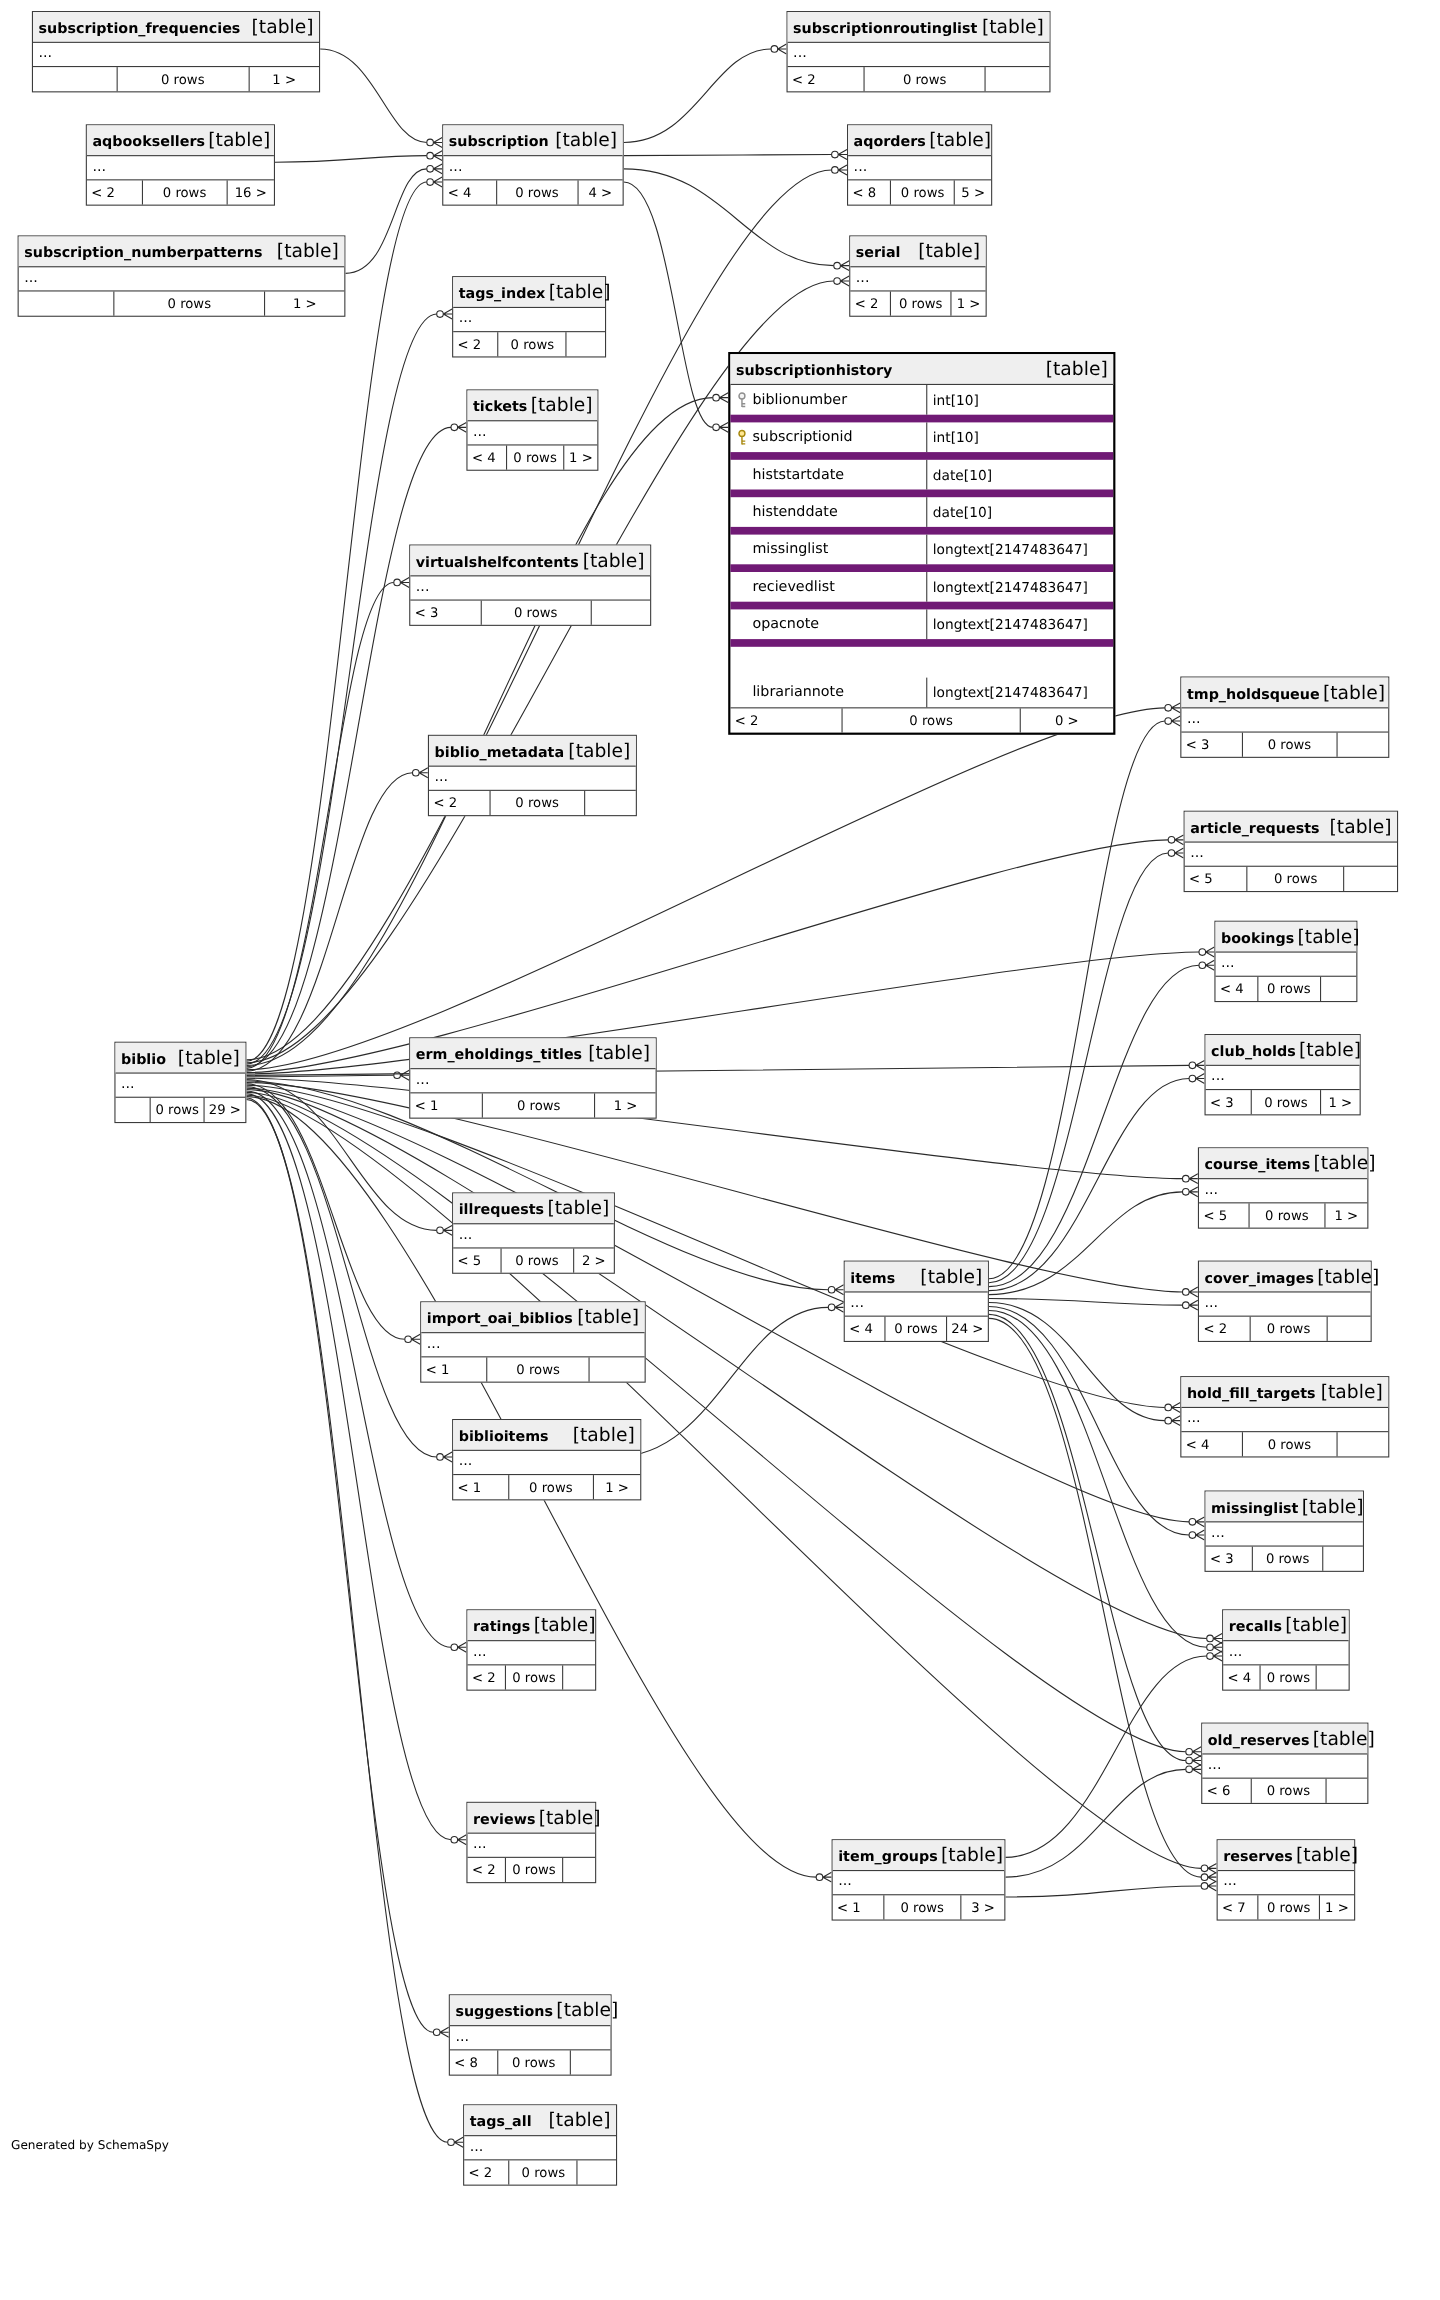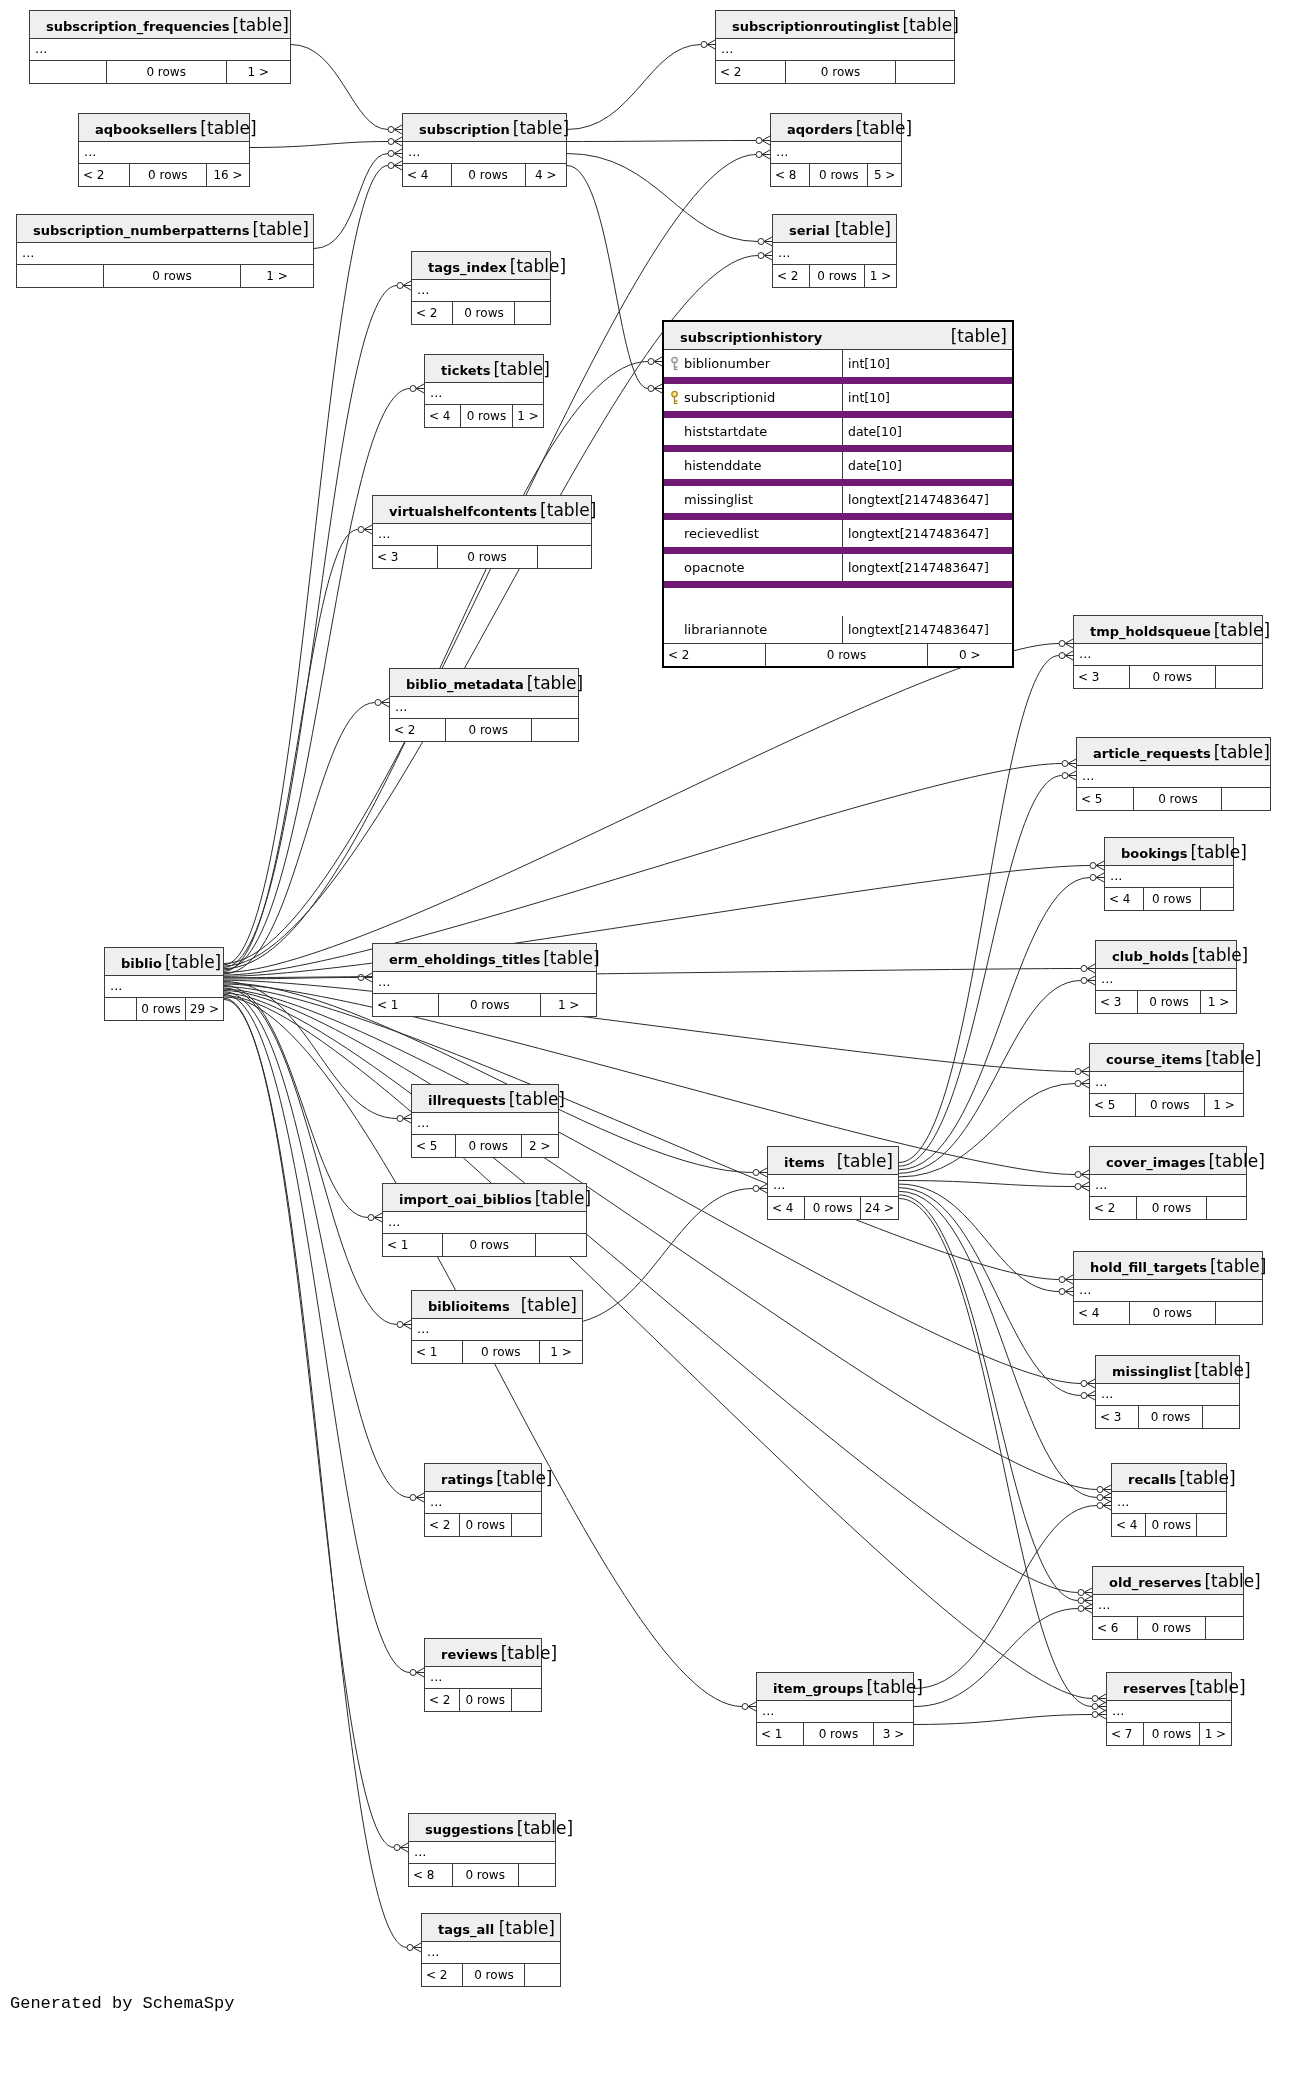--- a/index.html
+++ b/index.html
@@ -2,37 +2,37 @@
 <html><head>
 <meta charset="utf-8">
 <style>
   html,body { margin:0; padding:0; background:#fff; }
   body { font-family:"DejaVu Sans","Liberation Sans",sans-serif; color:#000; }
   #diagram { position:relative; width:1309px; height:2091px; background:#fff; overflow:hidden; }
   #edges { position:absolute; left:0; top:0; }
   .tbl { position:absolute; background:#fff; border:1px solid #3c3c3c; box-sizing:border-box; }
   .tbl.detail { border:2px solid #000; }
   .tbl-header { display:flex; justify-content:space-between; align-items:baseline;
-                background:#efefef; border-bottom:1px solid #3c3c3c; padding:4px 5px 3px 16px; }
+                background:#efefef; border-bottom:1px solid #3c3c3c; padding:4px 5px 3px 5px; }
   .tbl-name { font-weight:bold; font-size:13px; white-space:nowrap; }
   .tbl-tag  { font-size:17px; white-space:nowrap; padding-left:3px; }
   .ellipsisrow { padding:2px 5px 4px 5px; font-size:13px; line-height:15px; }
   .fieldrow { display:flex; align-items:center; height:27px; font-size:13px; border-bottom:7px solid #701a75; }
   .fieldrow:last-child { border-bottom:none;margin-top:28px; }
   .keycell { width:20px; flex:none; display:inline-flex; justify-content:center; align-items:center; }
   .fname { flex:1; white-space:nowrap; overflow:hidden; }
   .ftype { width:170px; flex:none; align-self:stretch; display:flex; align-items:center;
            border-left:1px solid #3c3c3c; padding:0 5px; font-size:12.5px; box-sizing:border-box; white-space:nowrap; }
   .tbl-footer { display:flex; border-top:1px solid #3c3c3c; font-size:12px; }
   .fcell { padding:4px 4px; white-space:nowrap; box-sizing:border-box; }
   .fcell + .fcell { border-left:1px solid #3c3c3c; }
   .fcell.c0 { flex:1.1; text-align:left; }
   .fcell.c1 { flex:1.8; text-align:center; }
   .fcell.c2 { flex:0.9; text-align:center; }
-  .footnote { position:absolute; left:10px; top:1994px; font-size:17px;font-family:Liberation Mono, monospace; }
+  .footnote { position:absolute; left:10px; top:1944px; font-size:11px; }
   svg path.rel { fill:none; stroke:#2b2b2b; stroke-width:1; }
   svg circle.dot { fill:#fff; stroke:#2b2b2b; stroke-width:1; }
   svg path.crow { fill:none; stroke:#2b2b2b; stroke-width:1; }
 </style>
 </head>
 <body>
 
 <div id="diagram">
   <svg id="edges" width="1309" height="2091" viewBox="0 0 1309 2091">
       <g>

